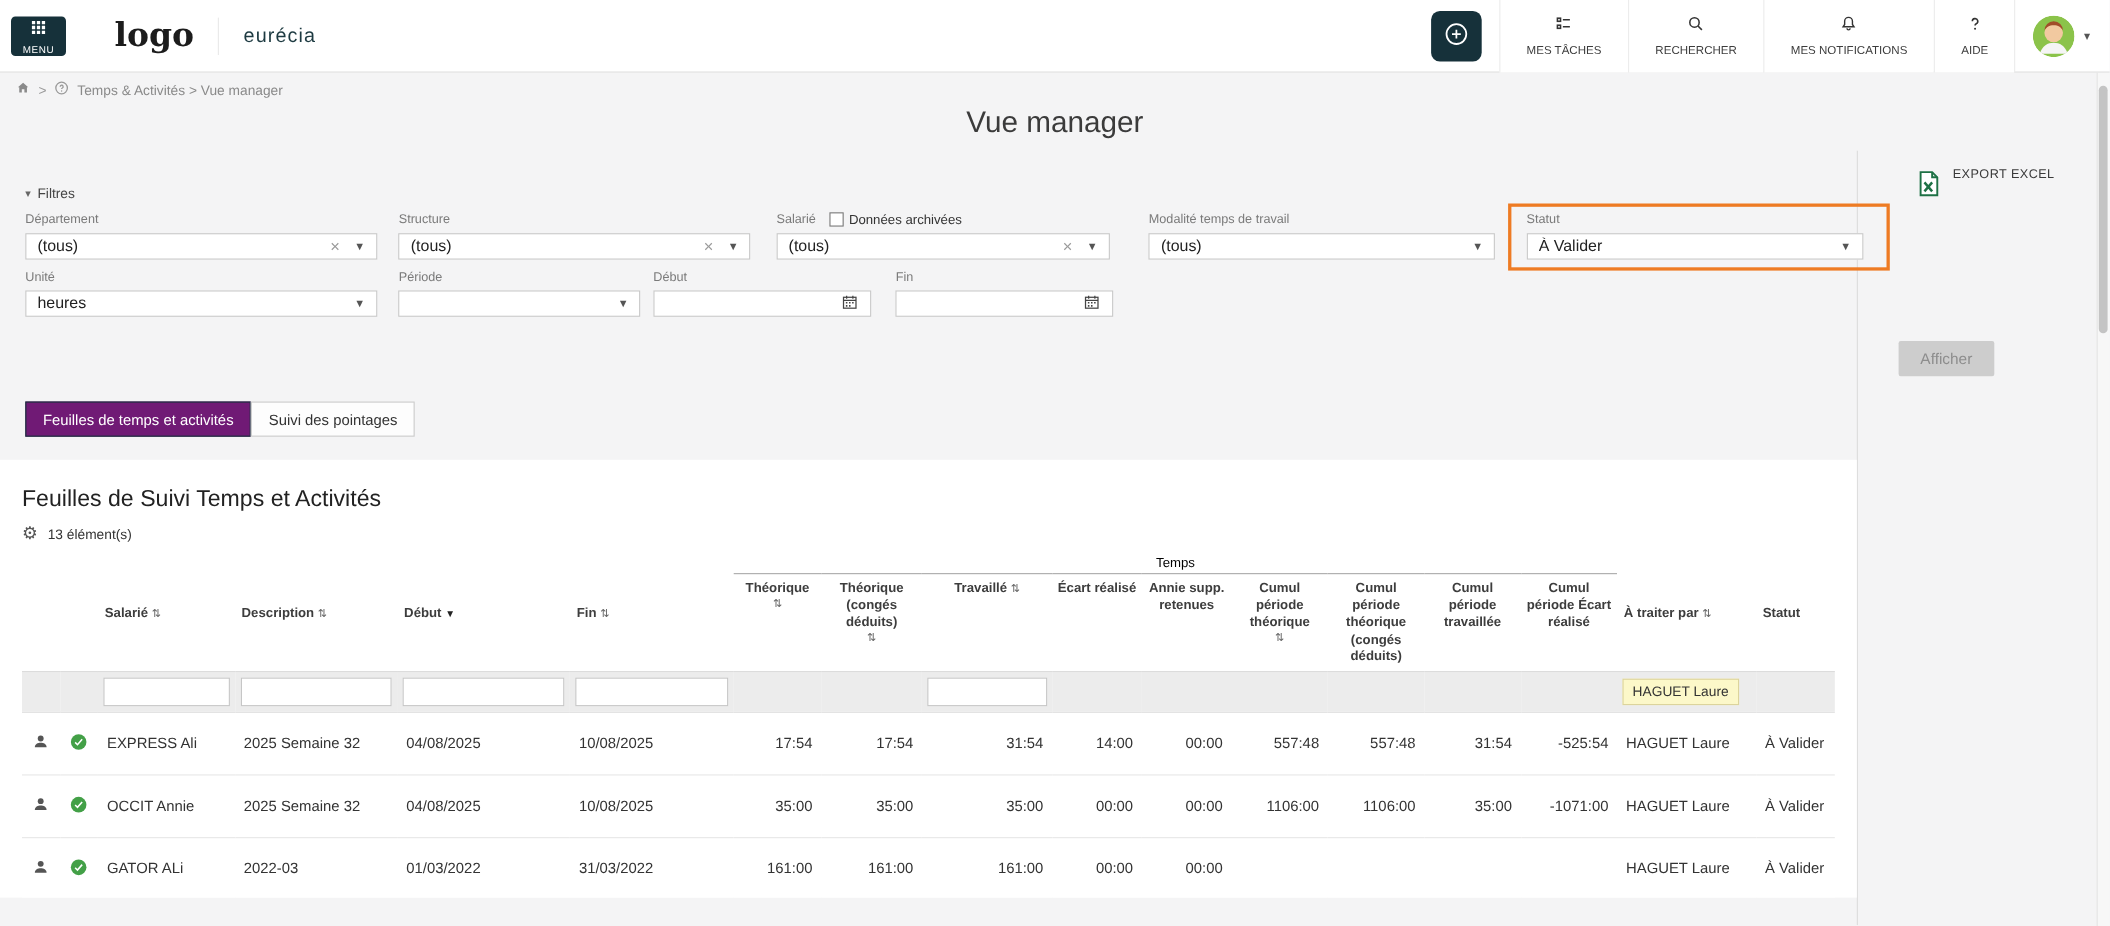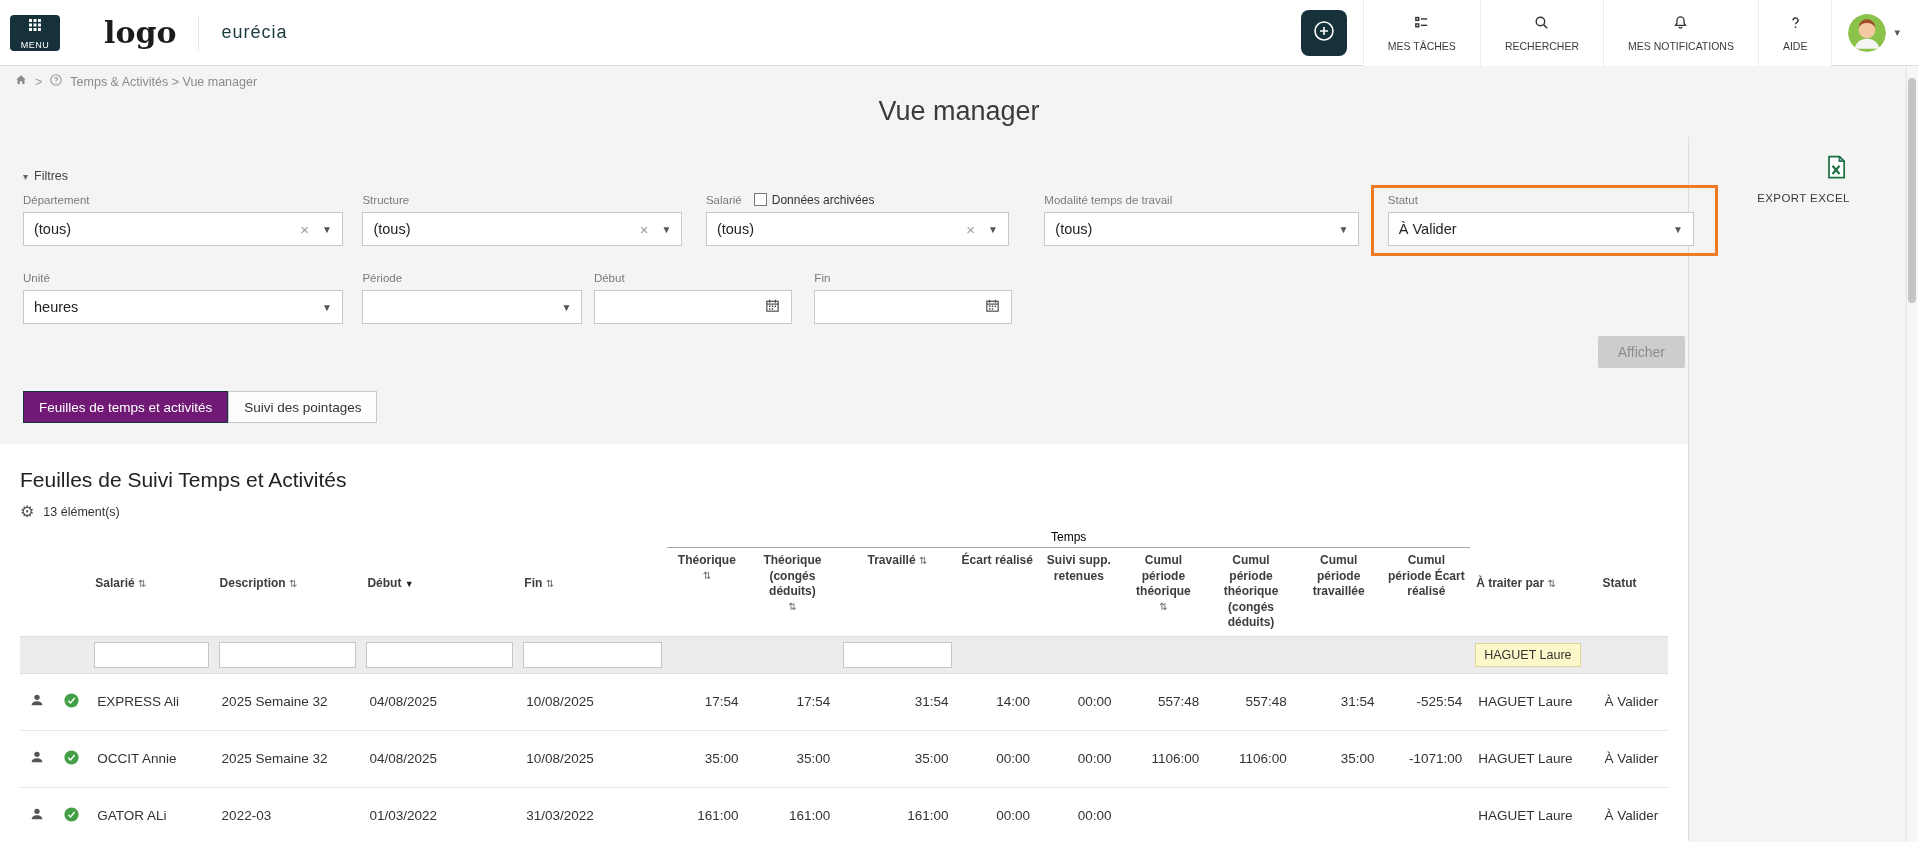--- a/index.html
+++ b/index.html
@@ -23,42 +23,42 @@
 
   
   .breadcrumb { display:flex; align-items:center; gap:7px; padding:7px 14px 4px; font-size:12.5px; color:#8a8a8a; }
   .breadcrumb .sep { color:#999; }
   .page-title { text-align:center; font-size:27px; font-weight:400; color:#3b3b3b; margin:2px 0 10px; }
 
   
   .main { display:flex; align-items:stretch; height:704px; }
   .content { width:1688px; position:relative; }
   .right-panel { flex:1; border-left:1px solid #dcdcdc; display:flex; flex-direction:column; align-items:center; padding-top:16px; }
-  .export-block { display:flex; flex-direction:column; align-items:flex-end; gap:8px; cursor:pointer; background:transparent; border:none; }
+  .export-block { display:flex; flex-direction:row; align-items:flex-start; gap:8px; cursor:pointer; background:transparent; border:none; }
   .export-block .elabel { font-size:11.5px; color:#3a3a3a; letter-spacing:.4px; }
 
   
   .filters-head { margin:32px 0 9px 23px; font-size:12.5px; color:#444; display:flex; align-items:center; gap:6px; cursor:pointer; }
   .filters-head .fcaret { font-size:10px; color:#666; }
   .filter-row { margin-left:23px; white-space:nowrap; }
-  .filter-row.row2 { margin-top:24px; }
+  .filter-row.row2 { margin-top:8px; }
   .field { display:inline-block; vertical-align:top; }
   .flabel { font-size:11.5px; color:#7a7a7a; margin-bottom:5px; height:15px; display:flex; align-items:center; gap:12px; }
   .cbwrap { display:flex; align-items:center; gap:5px; color:#333; font-size:12px; cursor:pointer; }
   .checkbox { width:13px; height:13px; border:1px solid #777; background:#fff; display:inline-block; }
-  .select, .dateinput { height:34px; border:1px solid #c8c8c8; background:#fff; display:flex; align-items:center; padding:0 10px; font-size:14.5px; color:#222; cursor:pointer; }
+  .select, .dateinput { height:24px; border:1px solid #c8c8c8; background:#fff; display:flex; align-items:center; padding:0 10px; font-size:14.5px; color:#222; cursor:pointer; }
   .select .val { flex:1; overflow:hidden; }
   .clear-x { color:#9a9a9a; font-size:15px; margin-right:13px; }
   .caret { color:#555; font-size:10px; }
   .dateinput { justify-content:flex-end; }
   .w320{width:320px} .w303{width:303px} .w315{width:315px} .w306{width:306px} .w220{width:220px} .w198{width:198px}
   .m15{margin-right:15px} .m19{margin-right:19px} .m31{margin-right:31px} .m24{margin-right:24px} .m7{margin-right:7px} .m18{margin-right:18px}
   .statut-wrap { position:relative; display:inline-block; }
   .highlight-box { position:absolute; left:-17px; right:-24px; top:-7px; bottom:-10px; border:3px solid #ee7b23; pointer-events:none; }
-  .actions-row { width:1685px; text-align:right; margin-top:12px; }
+  .actions-row { width:1813px; text-align:right; margin-top:22px; }
   .afficher { background:#cdcdcd; color:#8d8d8d; border:none; font-size:14px; padding:8px 20px; border-radius:2px; cursor:default; }
 
   
   .tabs { display:flex; margin:23px 0 0 23px; }
   .tab { height:32px; display:flex; align-items:center; padding:0 15px; font-size:13.5px; background:#fdfdfd; border:1px solid #c9c9c9; color:#333; cursor:pointer; }
   .tab.active { background:#701a75; border-color:#15333b; color:#fff; }
 
   
   .card { margin-top:21px; background:#fff; height:398px; padding:20px 20px 0; overflow:hidden; }
   .sheet-title { font-size:21px; font-weight:500; color:#222; margin:4px 0 12px; }
@@ -333,21 +333,21 @@
             <th class="rspan" rowspan="2"><span>Fin</span> <span class="sort">⇅</span></th>
             <th class="temps-group" colspan="9">Temps</th>
             <th class="rspan" rowspan="2"><span>À traiter par</span> <span class="sort">⇅</span></th>
             <th class="rspan" rowspan="2"><span>Statut</span></th>
           </tr>
           <tr>
             <th class="sub"><span>Théorique</span><div class="sort">⇅</div></th>
             <th class="sub"><span>Théorique (congés déduits)</span><div class="sort">⇅</div></th>
             <th class="sub"><span>Travaillé</span> <span class="sort">⇅</span></th>
             <th class="sub"><span>Écart réalisé</span></th>
-            <th class="sub"><span>Suivi supp. retenues</span></th>
+            <th class="sub"><span>Annie supp. retenues</span></th>
             <th class="sub"><span>Cumul période théorique</span><div class="sort">⇅</div></th>
             <th class="sub"><span>Cumul période théorique (congés déduits)</span></th>
             <th class="sub"><span>Cumul période travaillée</span></th>
             <th class="sub"><span>Cumul période Écart réalisé</span></th>
           </tr>
         </thead>
         <tbody>
           <tr class="filter-tr">
             <td></td>
               <td></td>

